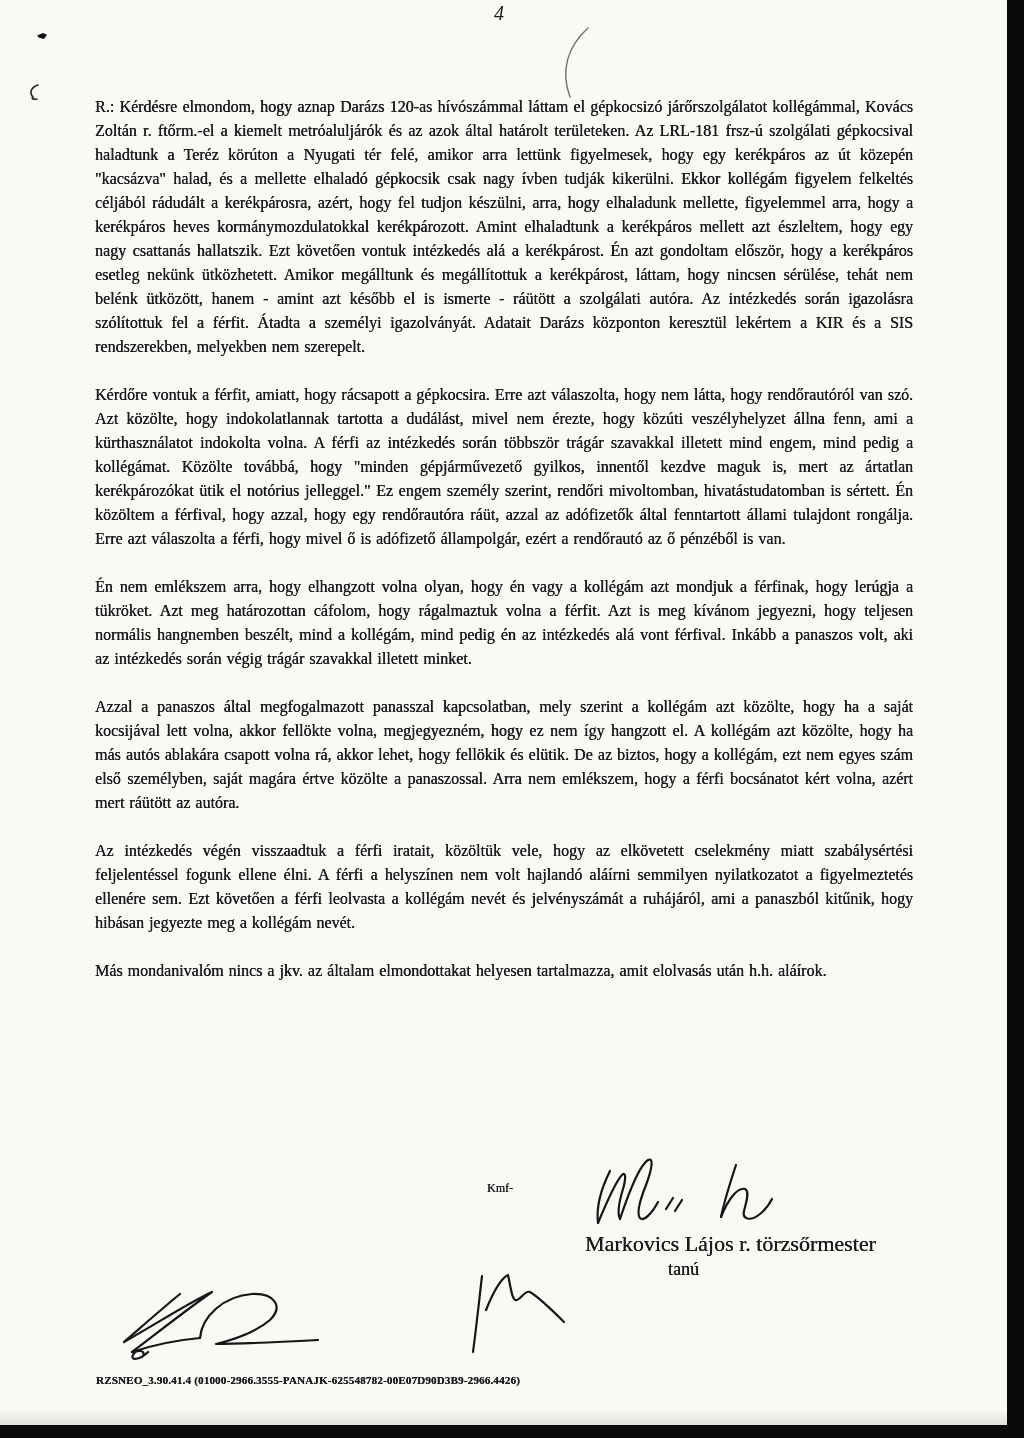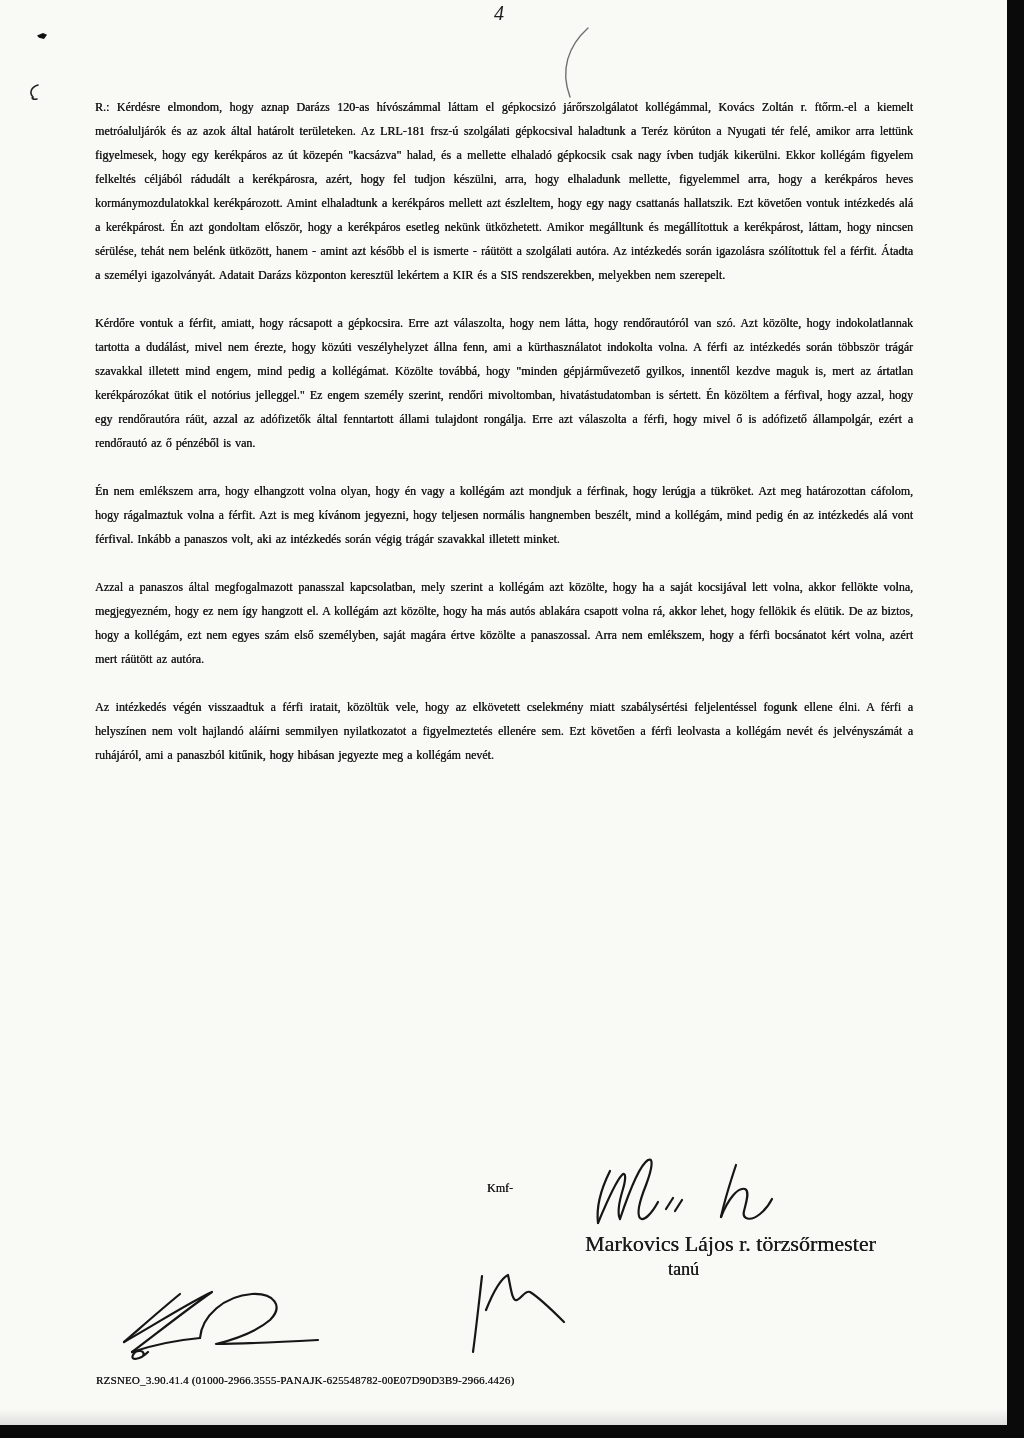--- a/index.html
+++ b/index.html
@@ -18,34 +18,34 @@
     overflow:hidden;
     font-family:"Liberation Serif", serif;
     color:var(--ink);
   }
   .page-number{
     position:absolute;top:2px;left:494px;
     font-size:20px;font-style:italic;
   }
   .body-text{
     position:absolute;top:95px;left:95px;width:818px;
-    font-size:12px;line-height:24px;
+    font-size:16px;line-height:24px;
     text-align:justify;
   }
   .body-text p{
     margin:0 0 24px 0;
     word-spacing:1px;
     text-shadow:0.3px 0 0 currentColor; 
   }
   .kmf{position:absolute;top:1181px;left:487px;font-size:12px;text-shadow:0.3px 0 0 currentColor;}
   .witness-name{position:absolute;top:1231px;left:585px;font-size:22px;text-shadow:0.3px 0 0 currentColor;}
   .witness-role{position:absolute;top:1259px;left:668px;font-size:18px;text-shadow:0.3px 0 0 currentColor;}
   .footer-code{
     position:absolute;top:1374px;left:96px;
-    font-size:11px;letter-spacing:0.2px;font-weight:normal;
+    font-size:11px;letter-spacing:0.2px;font-weight:bold;
     text-shadow:0.2px 0 0 currentColor;
   }
   .sig{position:absolute;}
   .sig path{fill:none;stroke:var(--pen);stroke-width:2.2;stroke-linecap:round;stroke-linejoin:round;}
   .sig-witness{top:1153px;left:588px;}
   .sig-left{top:1282px;left:112px;}
   .sig-mid{top:1260px;left:462px;}
   .arc-mark{position:absolute;top:26px;left:548px;}
   .arc-mark path{fill:none;stroke:#6f6f6f;stroke-width:1.4;stroke-linecap:round;}
   .speck-dot{
@@ -76,20 +76,21 @@
   <svg class="arc-mark" width="46" height="74" viewBox="0 0 46 74">
     <path d="M40,2 C20,20 12,44 22,71"></path>
   </svg>
 
   <div class="body-text">
     <p>R.: Kérdésre elmondom, hogy aznap Darázs 120-as hívószámmal láttam el gépkocsizó járőrszolgálatot kollégámmal, Kovács Zoltán r. ftőrm.-el a kiemelt metróaluljárók és az azok által határolt területeken. Az LRL-181 frsz-ú szolgálati gépkocsival haladtunk a Teréz körúton a Nyugati tér felé, amikor arra lettünk figyelmesek, hogy egy kerékpáros az út közepén "kacsázva" halad, és a mellette elhaladó gépkocsik csak nagy ívben tudják kikerülni. Ekkor kollégám figyelem felkeltés céljából rádudált a kerékpárosra, azért, hogy fel tudjon készülni, arra, hogy elhaladunk mellette, figyelemmel arra, hogy a kerékpáros heves kormánymozdulatokkal kerékpározott. Amint elhaladtunk a kerékpáros mellett azt észleltem, hogy egy nagy csattanás hallatszik. Ezt követően vontuk intézkedés alá a kerékpárost. Én azt gondoltam először, hogy a kerékpáros esetleg nekünk ütközhetett. Amikor megálltunk és megállítottuk a kerékpárost, láttam, hogy nincsen sérülése, tehát nem belénk ütközött, hanem - amint azt később el is ismerte - ráütött a szolgálati autóra. Az intézkedés során igazolásra szólítottuk fel a férfit. Átadta a személyi igazolványát. Adatait Darázs központon keresztül lekértem a KIR és a SIS rendszerekben, melyekben nem szerepelt.</p>
     <p>Kérdőre vontuk a férfit, amiatt, hogy rácsapott a gépkocsira. Erre azt válaszolta, hogy nem látta, hogy rendőrautóról van szó. Azt közölte, hogy indokolatlannak tartotta a dudálást, mivel nem érezte, hogy közúti veszélyhelyzet állna fenn, ami a kürthasználatot indokolta volna. A férfi az intézkedés során többször trágár szavakkal illetett mind engem, mind pedig a kollégámat. Közölte továbbá, hogy "minden gépjárművezető gyilkos, innentől kezdve maguk is, mert az ártatlan kerékpározókat ütik el notórius jelleggel." Ez engem személy szerint, rendőri mivoltomban, hivatástudatomban is sértett. Én közöltem a férfival, hogy azzal, hogy egy rendőrautóra ráüt, azzal az adófizetők által fenntartott állami tulajdont rongálja. Erre azt válaszolta a férfi, hogy mivel ő is adófizető állampolgár, ezért a rendőrautó az ő pénzéből is van.</p>
     <p>Én nem emlékszem arra, hogy elhangzott volna olyan, hogy én vagy a kollégám azt mondjuk a férfinak, hogy lerúgja a tükröket. Azt meg határozottan cáfolom, hogy rágalmaztuk volna a férfit. Azt is meg kívánom jegyezni, hogy teljesen normális hangnemben beszélt, mind a kollégám, mind pedig én az intézkedés alá vont férfival. Inkább a panaszos volt, aki az intézkedés során végig trágár szavakkal illetett minket.</p>
     <p>Azzal a panaszos által megfogalmazott panasszal kapcsolatban, mely szerint a kollégám azt közölte, hogy ha a saját kocsijával lett volna, akkor fellökte volna, megjegyezném, hogy ez nem így hangzott el. A kollégám azt közölte, hogy ha más autós ablakára csapott volna rá, akkor lehet, hogy fellökik és elütik. De az biztos, hogy a kollégám, ezt nem egyes szám első személyben, saját magára értve közölte a panaszossal. Arra nem emlékszem, hogy a férfi bocsánatot kért volna, azért mert ráütött az autóra.</p>
     <p>Az intézkedés végén visszaadtuk a férfi iratait, közöltük vele, hogy az elkövetett cselekmény miatt szabálysértési feljelentéssel fogunk ellene élni. A férfi a helyszínen nem volt hajlandó aláírni semmilyen nyilatkozatot a figyelmeztetés ellenére sem. Ezt követően a férfi leolvasta a kollégám nevét és jelvényszámát a ruhájáról, ami a panaszból kitűnik, hogy hibásan jegyezte meg a kollégám nevét.</p>
+    <p>Más mondanivalóm nincs a jkv. az általam elmondottakat helyesen tartalmazza, amit elolvasás után h.h. aláírok.</p>
   </div>
 
   <div class="kmf">Kmf-</div>
 
   <svg class="sig sig-witness" width="200" height="78" viewBox="0 0 200 78">
     <path d="M22,18 C14,34 8,54 10,70"></path>
     <path d="M10,70 C20,46 28,28 34,22 C38,18 38,26 35,36 C31,49 29,60 32,66"></path>
     <path d="M32,66 C42,36 52,12 60,7 C66,4 64,16 58,32 C52,47 48,60 52,65 C56,69 64,60 70,49"></path>
     <path d="M78,56 l7,-11"></path>
     <path d="M87,58 l7,-11"></path>

